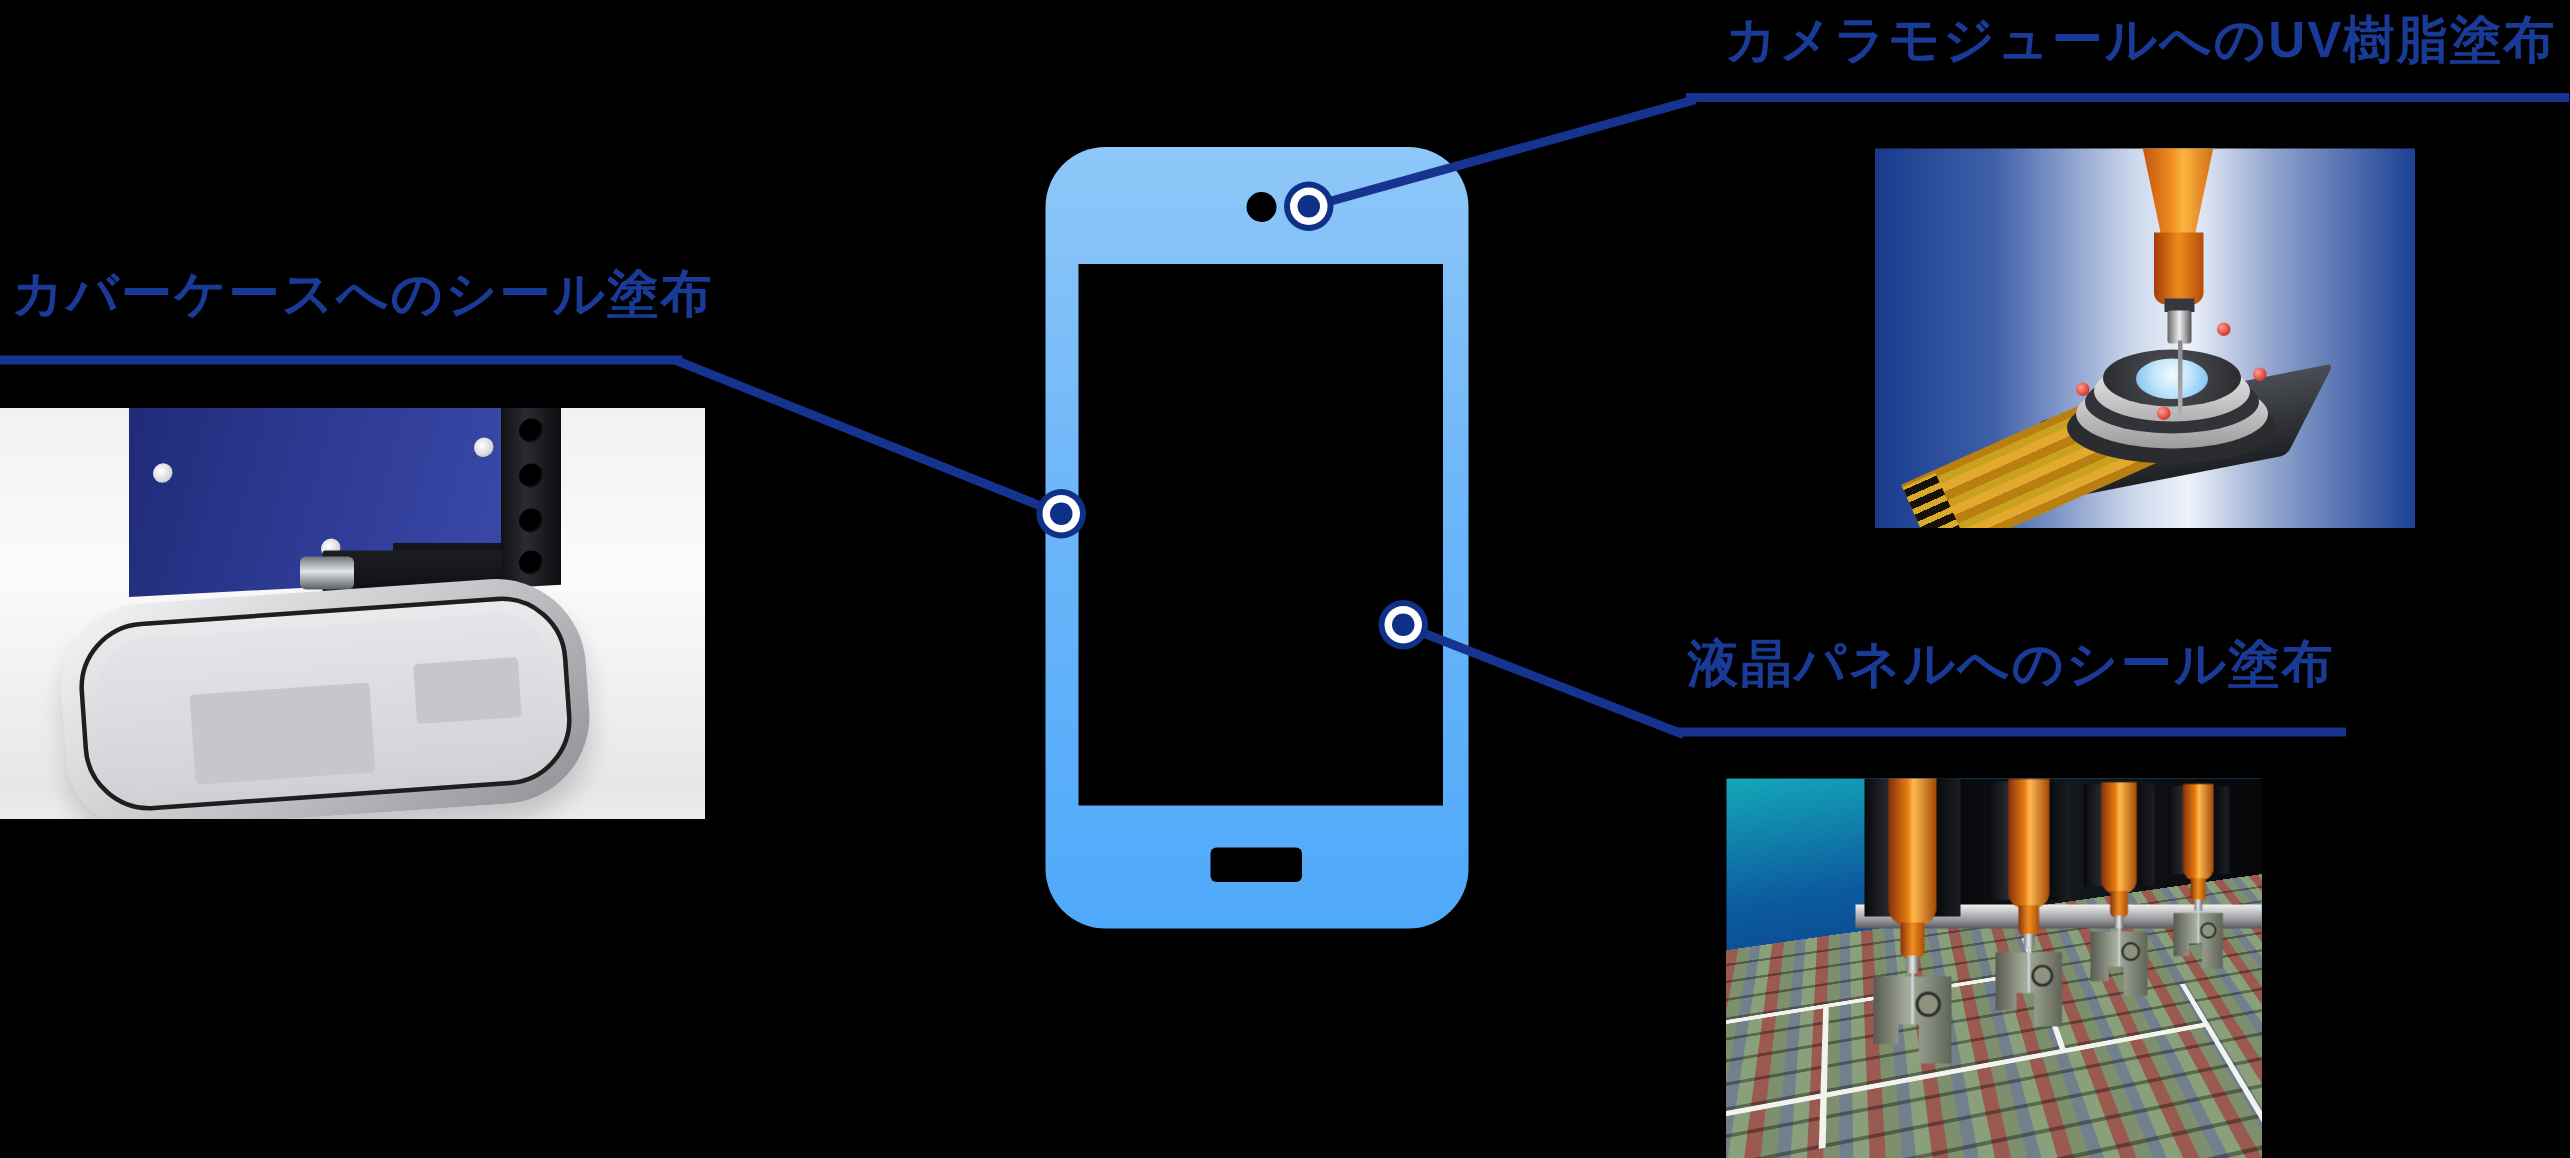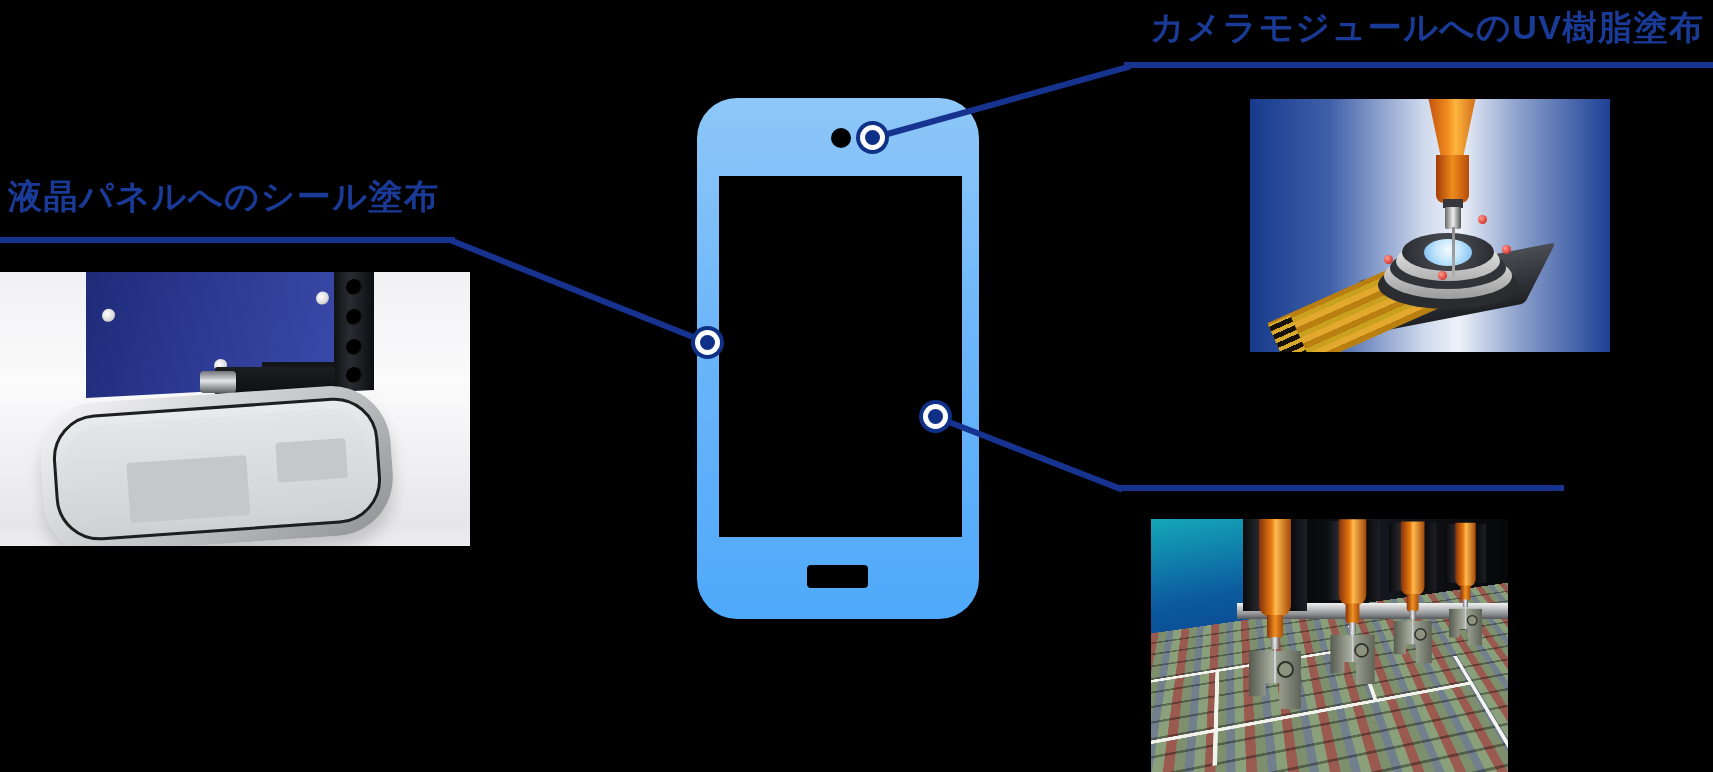--- a/index.html
+++ b/index.html
@@ -137,21 +137,22 @@
   <div class="line" id="line-cover-horiz"></div>
   <div class="line diag" id="line-cover-diag"></div>
   <div class="line diag" id="line-lcd-diag"></div>
   <div class="line" id="line-lcd-horiz"></div>
 
   <div class="marker" id="marker-camera"></div>
   <div class="marker" id="marker-cover"></div>
   <div class="marker" id="marker-lcd"></div>
 
   <div class="callout-label" style="left:1150px;top:10px;">カメラモジュールへのUV樹脂塗布</div>
-  <div class="callout-label" style="left:8px;top:179px;">液晶パネルへのシール塗布</div>
+  <div class="callout-label" style="left:8px;top:179px;">カバーケースへのシール塗布</div>
+  <div class="callout-label" style="left:1125px;top:426px;">液晶パネルへのシール塗布</div>
 
   <div class="photo" id="photo-cover">
     <div class="cover-panel">
       <div class="screw" style="left:16px;top:42px;"></div>
       <div class="screw" style="left:128px;top:98px;"></div>
       <div class="screw" style="left:230px;top:36px;"></div>
     </div>
     <div class="cover-col">
       <div class="col-hole" style="top:12px;"></div>
       <div class="col-hole" style="top:42px;"></div>

